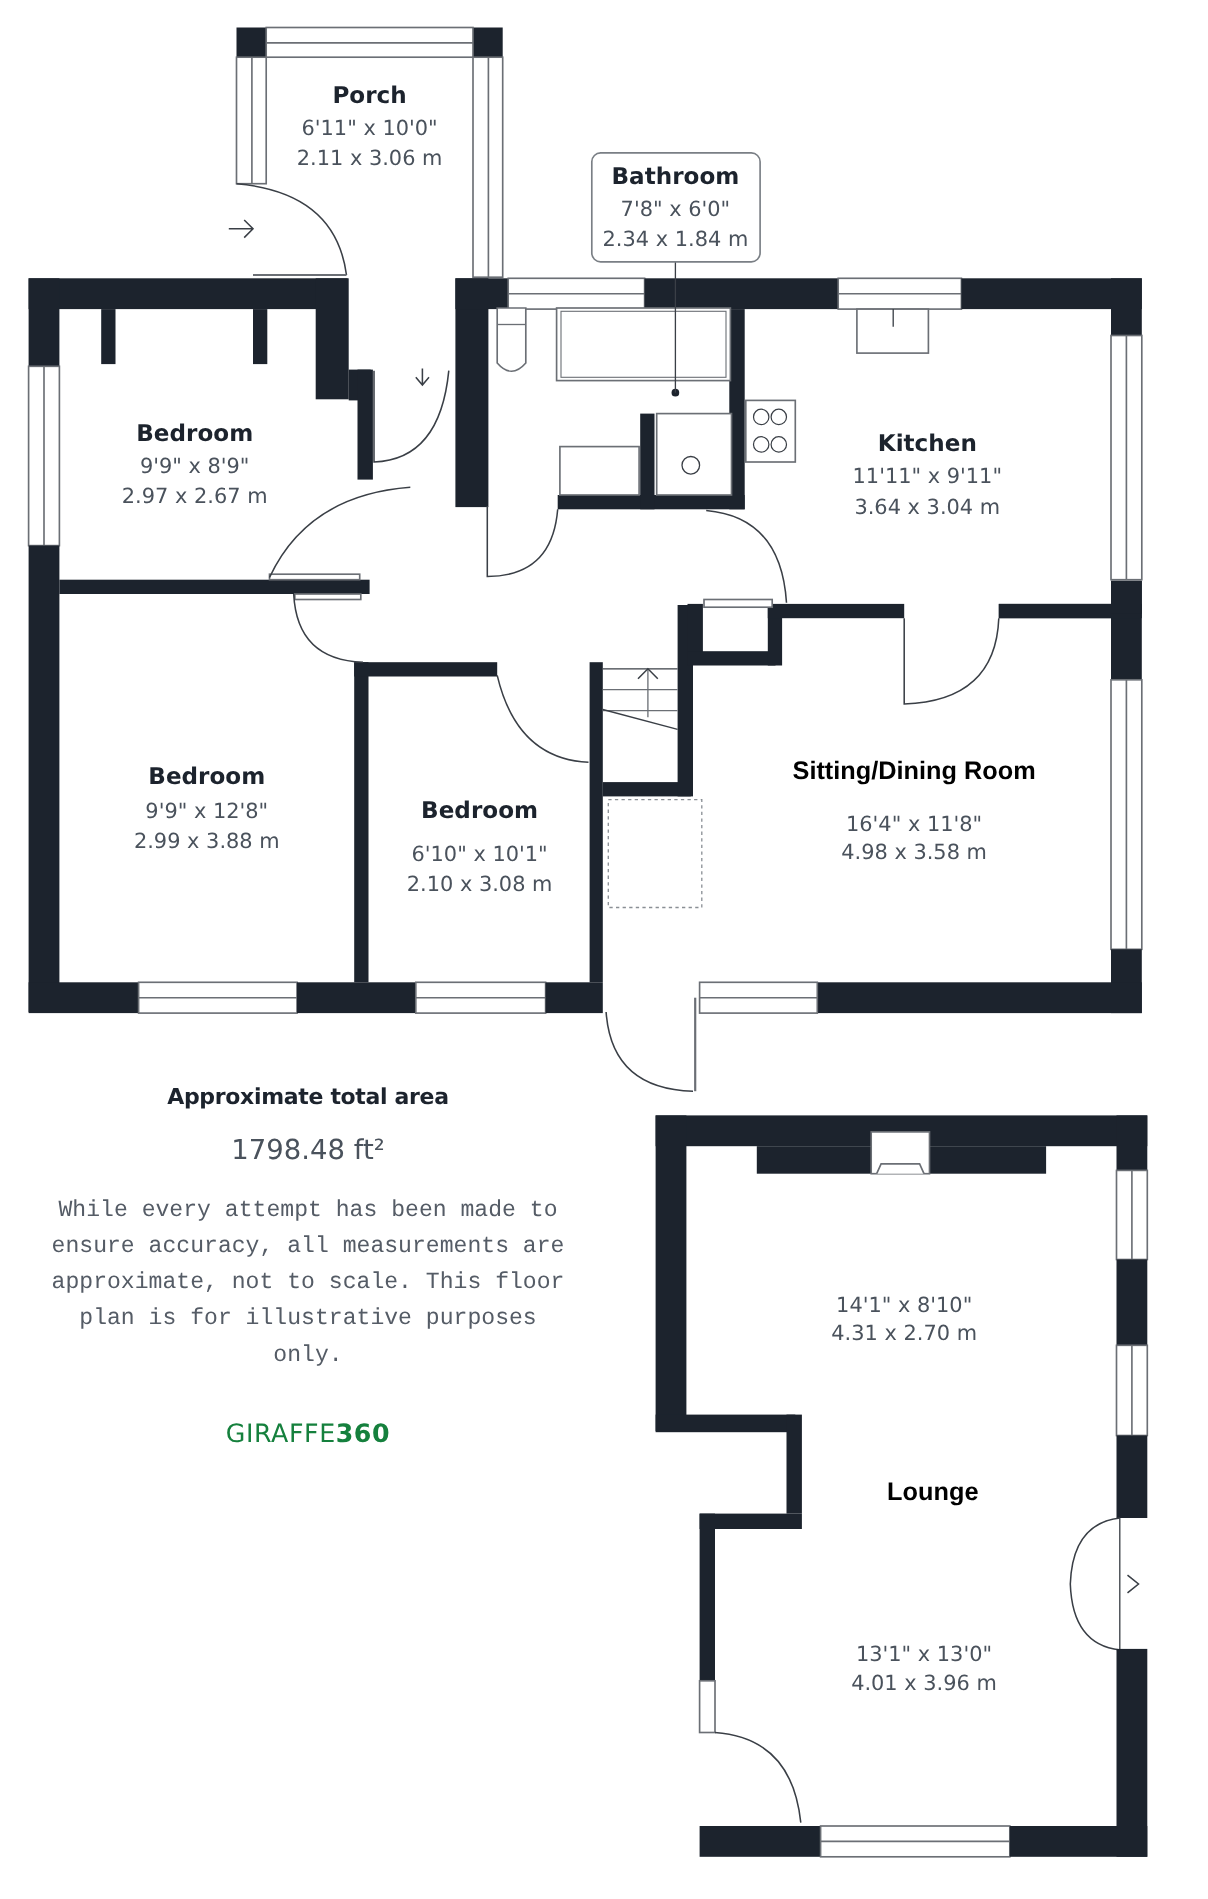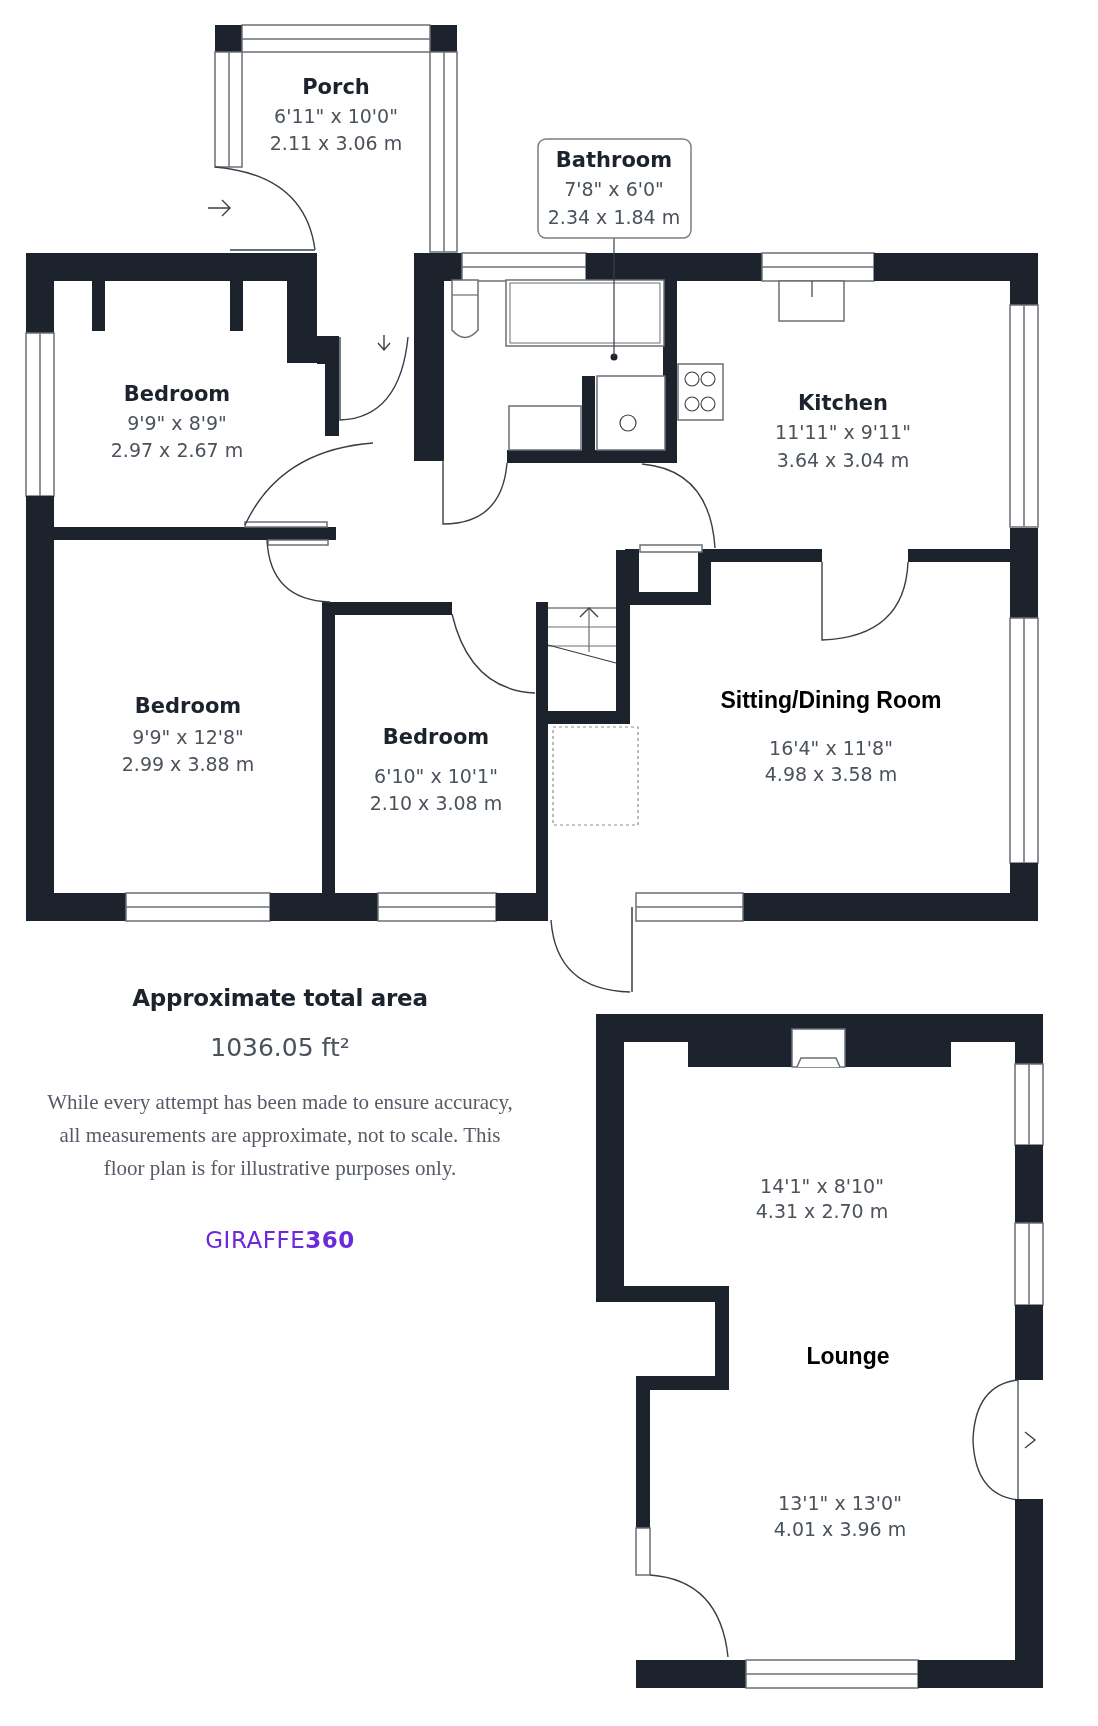--- a/index.html
+++ b/index.html
@@ -9,24 +9,24 @@
   .win { fill:#ffffff; stroke:#6b6f75; stroke-width:1.5; }
   .thin { fill:none; stroke:#3a3f46; stroke-width:1.4; }
   .fix { fill:#ffffff; stroke:#6b6f75; stroke-width:1.5; }
   .dot { fill:none; stroke:#8a8f95; stroke-width:1.2; stroke-dasharray:3 3; }
   .room-name { font-family:"DejaVu Sans", sans-serif; font-weight:bold; fill:#1c232d; font-size:21px; text-anchor:middle; }
   .room-name.alt { font-family:"Liberation Sans", sans-serif; fill:#000; font-size:23px; }
   .dim { font-family:"DejaVu Sans", sans-serif; fill:#4a525c; font-size:19px; text-anchor:middle; }
   .label-box { fill:#ffffff; stroke:#7a7f85; stroke-width:1.5; }
 
   .info { position:absolute; left:40px; top:985px; width:480px; text-align:center; color:#4a525c; }
-  .info-title { font-family:"DejaVu Sans", sans-serif; font-weight:bold; font-size:23px; color:#1c232d; margin-bottom:22px; letter-spacing:-0.3px; }
+  .info-title { font-family:"DejaVu Sans", sans-serif; font-weight:bold; font-size:20px; color:#1c232d; margin-bottom:22px; letter-spacing:-0.3px; }
   .info-area { font-family:"DejaVu Sans", sans-serif; font-size:25px; margin-bottom:16px; }
-  .info-disclaimer { font-family:Liberation Serif, serif; font-size:21px; line-height:33px; margin-top:24px; color:#555c66; }
-  .brand { margin-top:42px; font-size:23px; color:#6d28d9; letter-spacing:0.5px; }
+  .info-disclaimer { font-family:Liberation Mono, monospace; font-size:21px; line-height:33px; margin-top:24px; color:#555c66; }
+  .brand { margin-top:42px; font-size:23px; color:#15803d; letter-spacing:0.5px; }
   .brand b { font-weight:bold; }
 </style>
 </head>
 <body>
 
 <svg id="plan" viewBox="0 0 1098 1726" xmlns="http://www.w3.org/2000/svg">
 
   <g>
     <rect class="wall" x="215" y="25" width="27" height="27"></rect>
     <rect class="wall" x="430" y="25" width="27" height="27"></rect>
@@ -223,16 +223,16 @@
     <text class="dim" x="822" y="1193">14'1" x 8'10"</text>
     <text class="dim" x="822" y="1218">4.31 x 2.70 m</text>
     <text class="room-name alt" x="848" y="1364">Lounge</text>
     <text class="dim" x="840" y="1510">13'1" x 13'0"</text>
     <text class="dim" x="840" y="1536">4.01 x 3.96 m</text>
   </g>
 </svg>
 
 <div class="info">
   <div class="info-title">Approximate total area</div>
-  <div class="info-area">1036.05 ft²</div>
+  <div class="info-area">1798.48 ft²</div>
   <div class="info-disclaimer">While every attempt has been made to ensure accuracy, all measurements are approximate, not to scale. This floor plan is for illustrative purposes only.</div>
   <div class="brand"><span>GIRAFFE</span><b>360</b></div>
 </div>
 
 </body></html>

